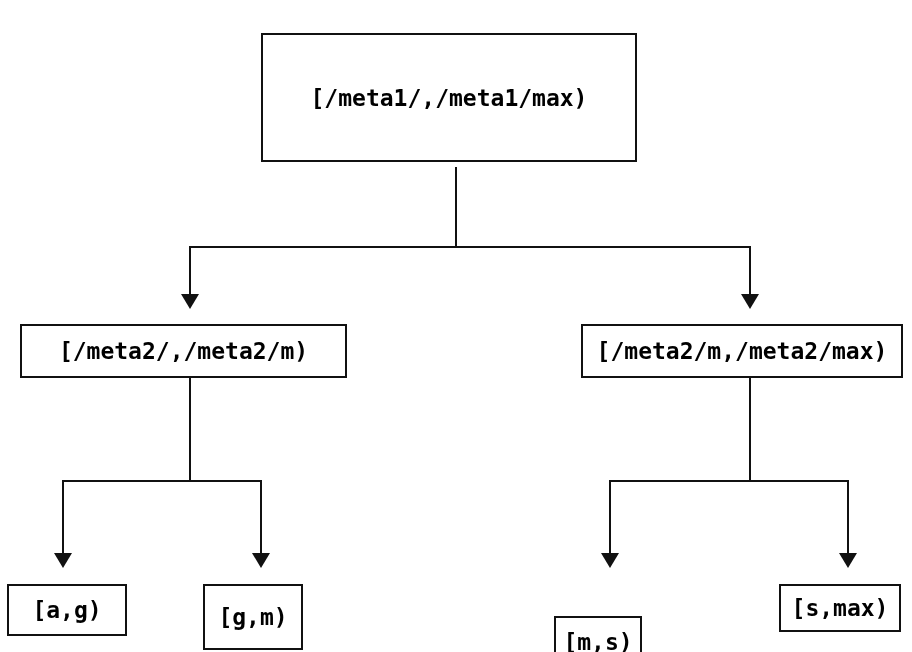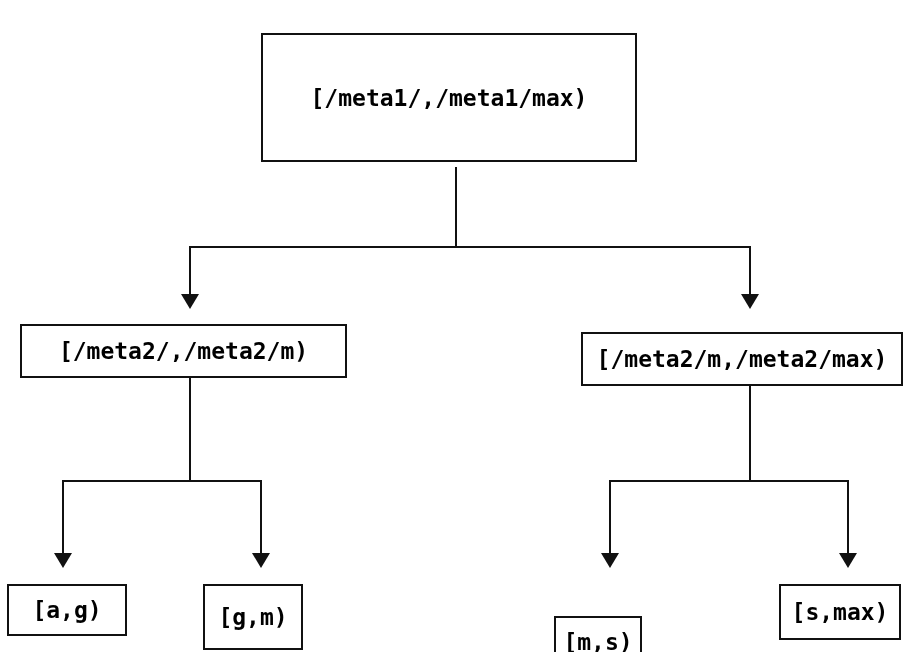--- a/index.html
+++ b/index.html
@@ -32,25 +32,25 @@
     justify-content: center;
     font-size: 23px;
     font-weight: bold;
     color: #000000;
     white-space: nowrap;
     letter-spacing: 0;
   }
   
   .node-root      { left: 261px; top: 5px;  width: 376px; height: 129px; margin-top: 28px; }
   .node-left-mid  { left: 20px;  top: 324px; width: 327px; height: 54px; text-align: center;  }
-  .node-right-mid { left: 581px; top: 324px; width: 322px; height: 54px; margin-top: 8px;  }
+  .node-right-mid { left: 581px; top: 324px; width: 322px; height: 54px;  }
   .node-leaf-ag   { left: 7px;   top: 584px; width: 120px; height: 52px;  }
   .node-leaf-gm   { left: 203px; top: 584px; width: 100px; height: 66px;  }
   .node-leaf-ms   { left: 554px; top: 584px; width: 88px; height: 52px; margin-top: 32px;  }
-  .node-leaf-smax { left: 779px; top: 584px; width: 122px; height: 56px;  }
+  .node-leaf-smax { left: 779px; top: 584px; width: 122px; height: 48px;  }
 </style>
 </head>
 <body>
 
 <div class="canvas">
 
   <svg class="edges-layer" viewBox="0 0 912 652">
     <g stroke="#111111" stroke-width="2" fill="none">
 
       <line x1="456" y1="167" x2="456" y2="248"></line>

